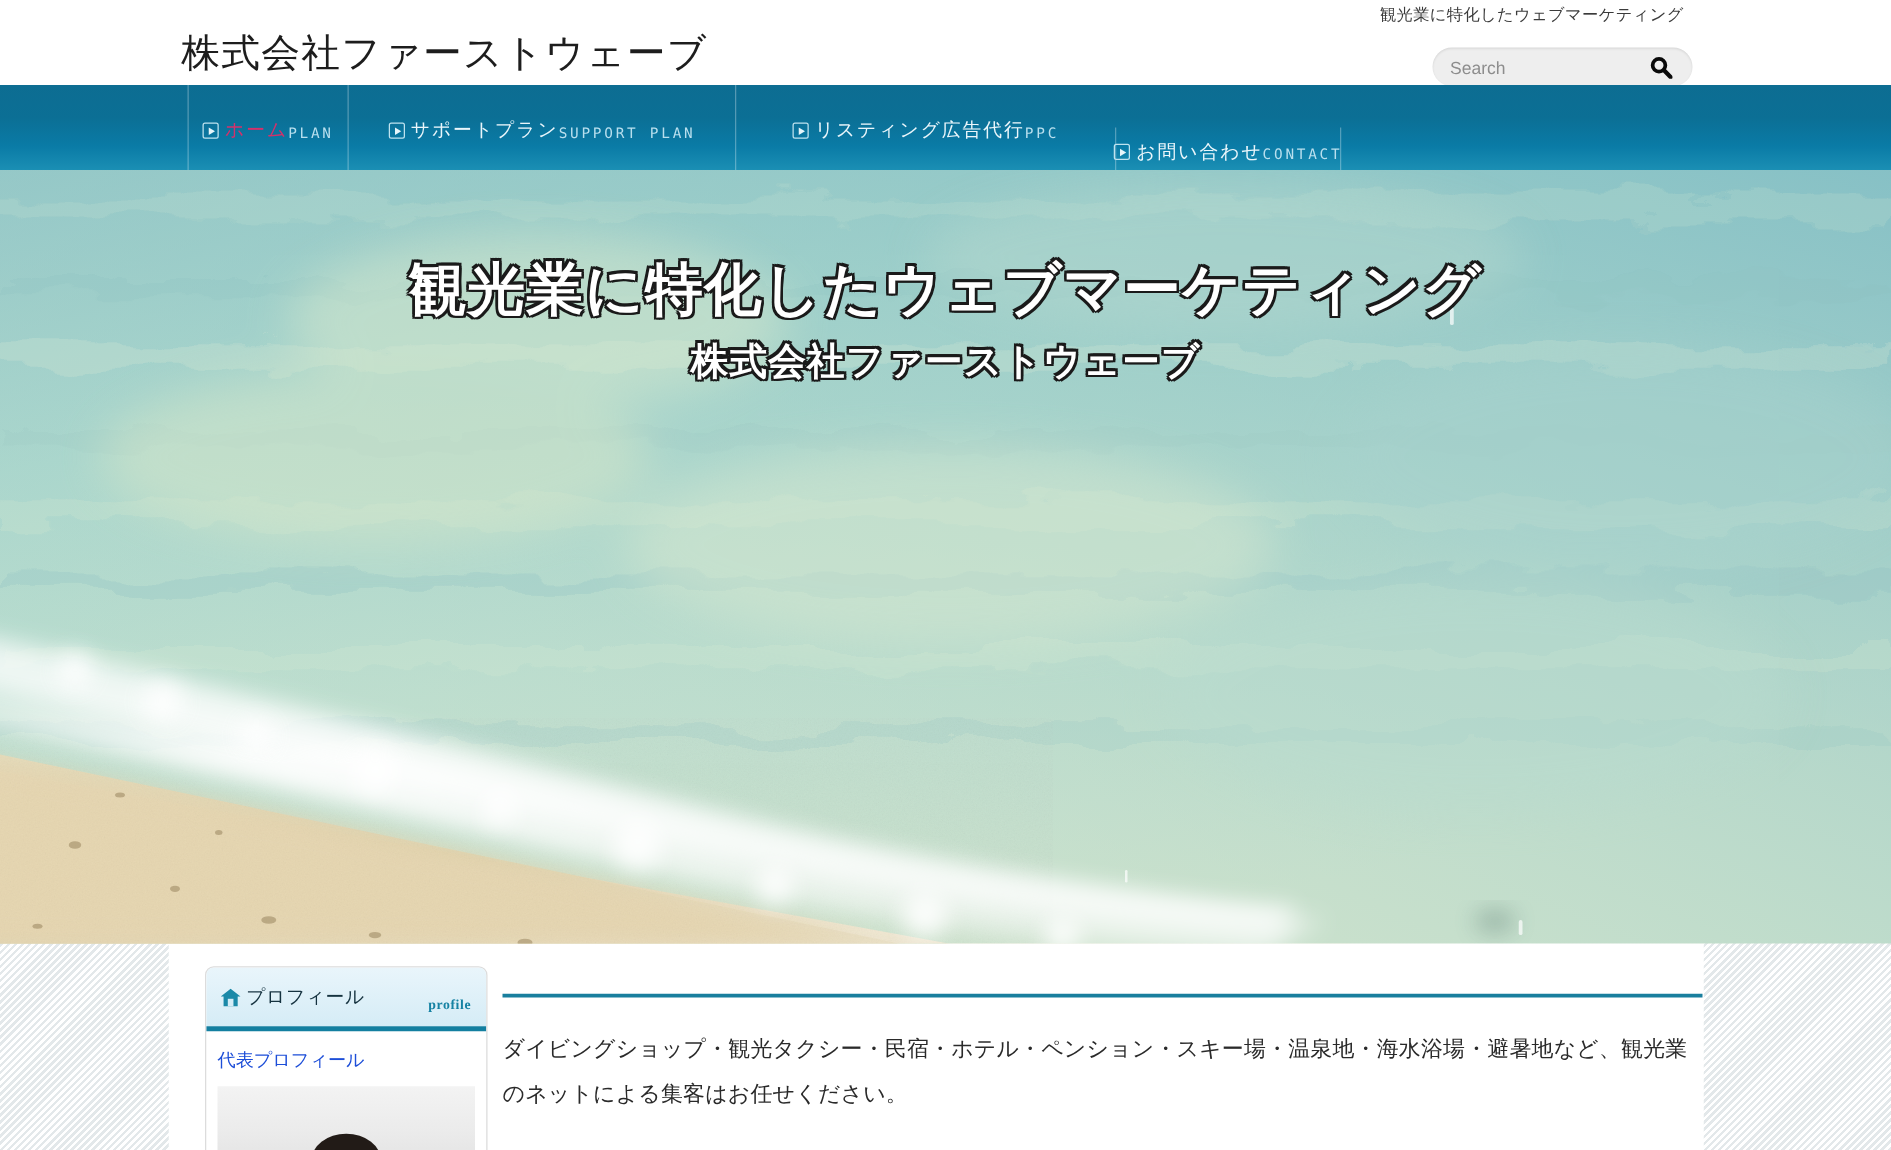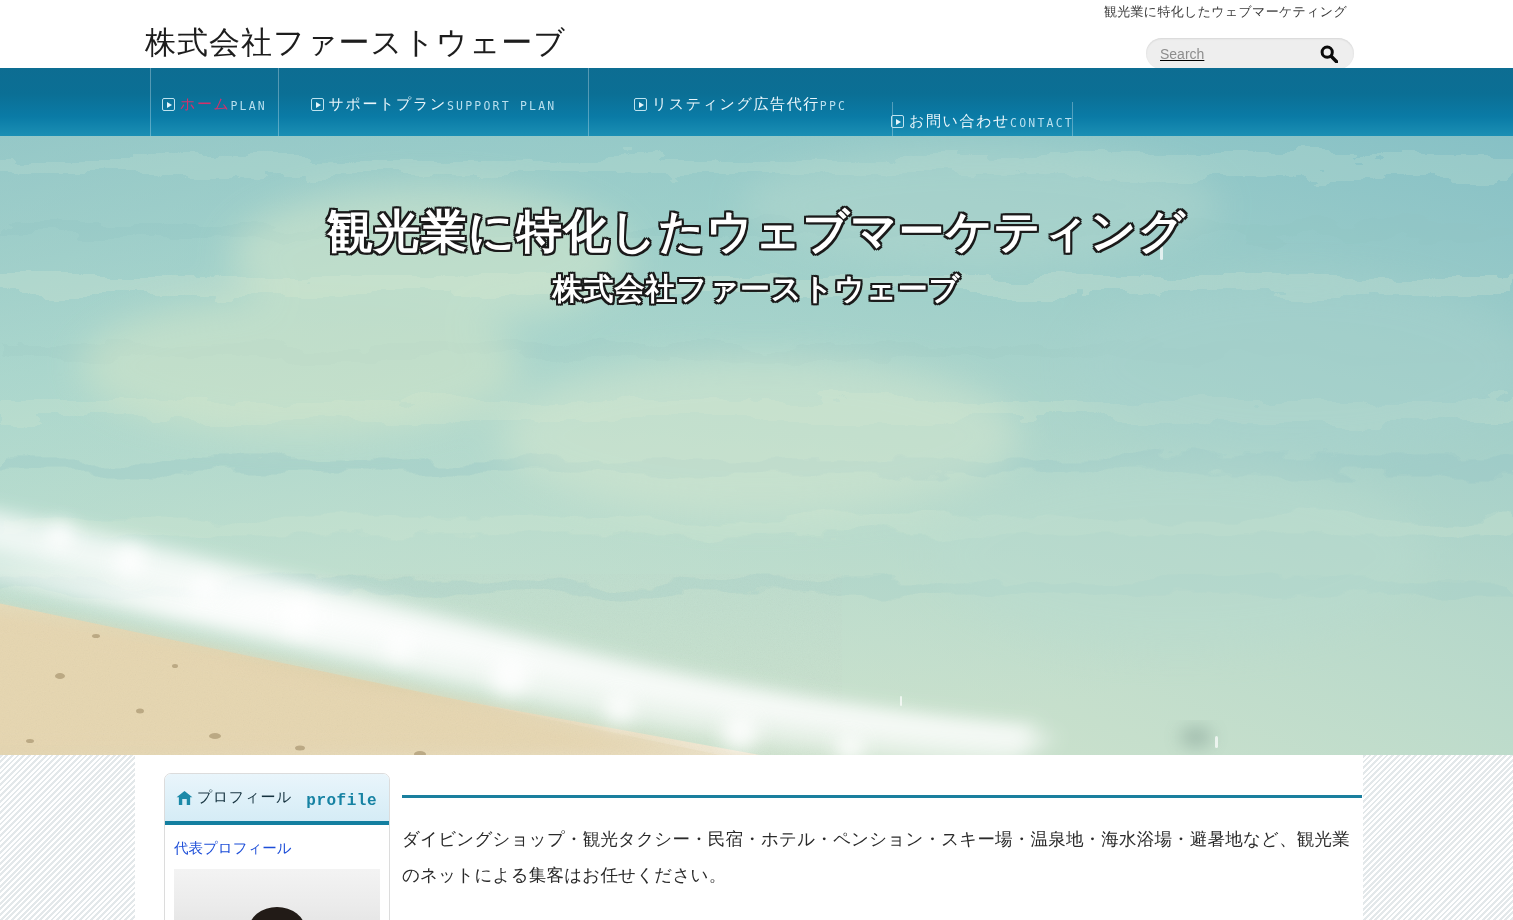--- a/index.html
+++ b/index.html
@@ -38,21 +38,21 @@
     position:absolute; left:145px; top:22px;
     font-size:31px; color:#1d1d1d; letter-spacing:1px;
     white-space:nowrap; font-weight:400;
   }
   .searchbox{
     position:absolute; left:1146px; top:38px;
     width:208px; height:31px;
     background:#eeeeee;
     border-radius:16px;
     box-shadow:inset 0 1px 2px rgba(0,0,0,.10);
-    display:flex; align-items:center;text-decoration:underline;
+    display:flex; align-items:center;
   }
   .searchbox input{
     border:none; background:transparent; outline:none;
     font-family:"Liberation Sans",sans-serif;
     font-size:14px; color:#555; padding-left:14px;
     width:160px; height:100%;
   }
   .searchbox input::placeholder{ color:#8d8d8d; }
   .search-ico{
     position:absolute; right:16px; top:50%; transform:translateY(-50%);
@@ -150,22 +150,22 @@
     display:flex; align-items:center; padding:0 11px;
     position:relative;
   }
   .home-ico{ width:17px; height:16px; flex:none; }
   .panel-title{
     font-size:15px; color:#15323f; letter-spacing:.5px;
     margin-left:4px; white-space:nowrap;
   }
   .panel-en{
     position:absolute; right:12px; bottom:11px;
-    font-family:Liberation Mono, monospace;
-    font-size:16px; font-weight:bold; color:#1682a3;
+    font-family:Liberation Serif, serif;
+    font-size:11px; font-weight:bold; color:#1682a3;
     letter-spacing:.5px;
   }
   .panel-sublabel{
     font-size:14.5px; color:#1d4ed8; padding:14px 9px 11px 9px;
   }
   .panel-photo{
     margin:0 9px; height:60px;
     background:linear-gradient(180deg,#f3f3f3 0%,#ebebeb 60%,#e4e4e4 100%);
     position:relative; overflow:hidden;
   }

